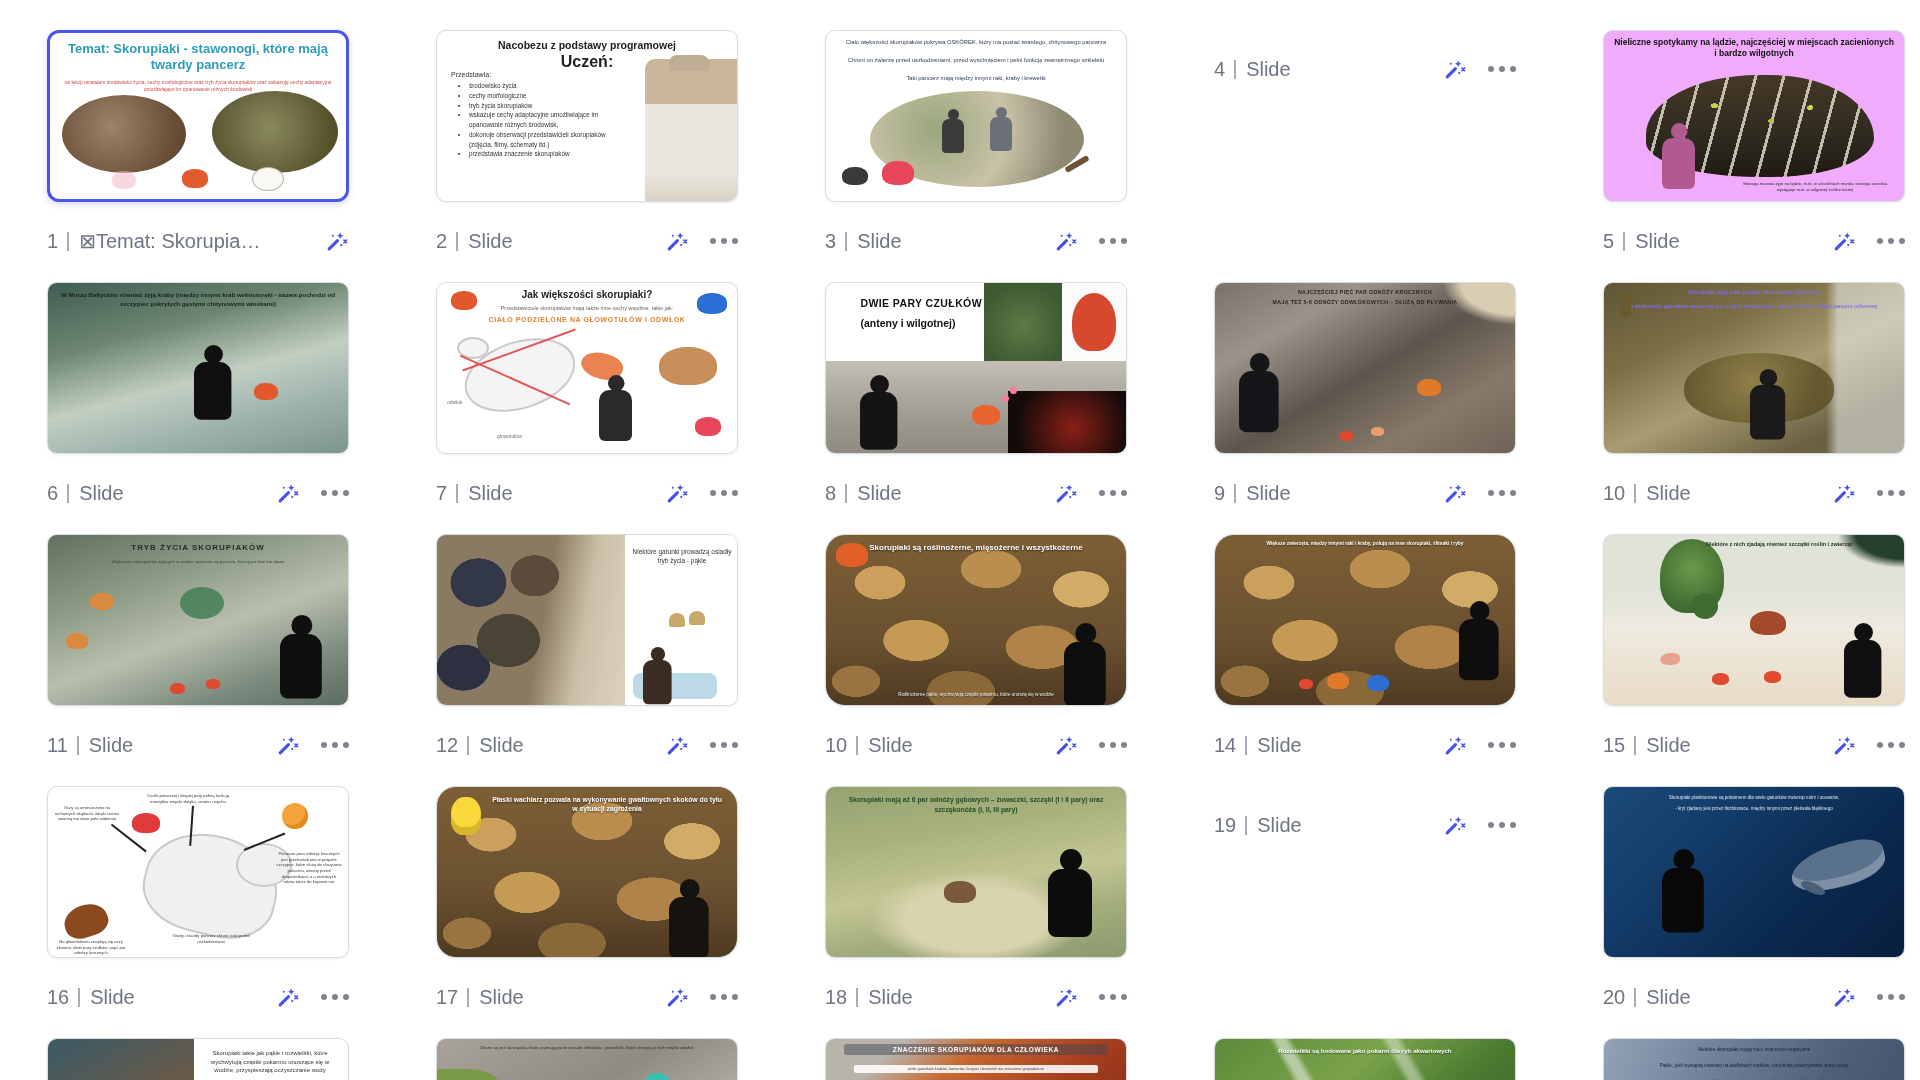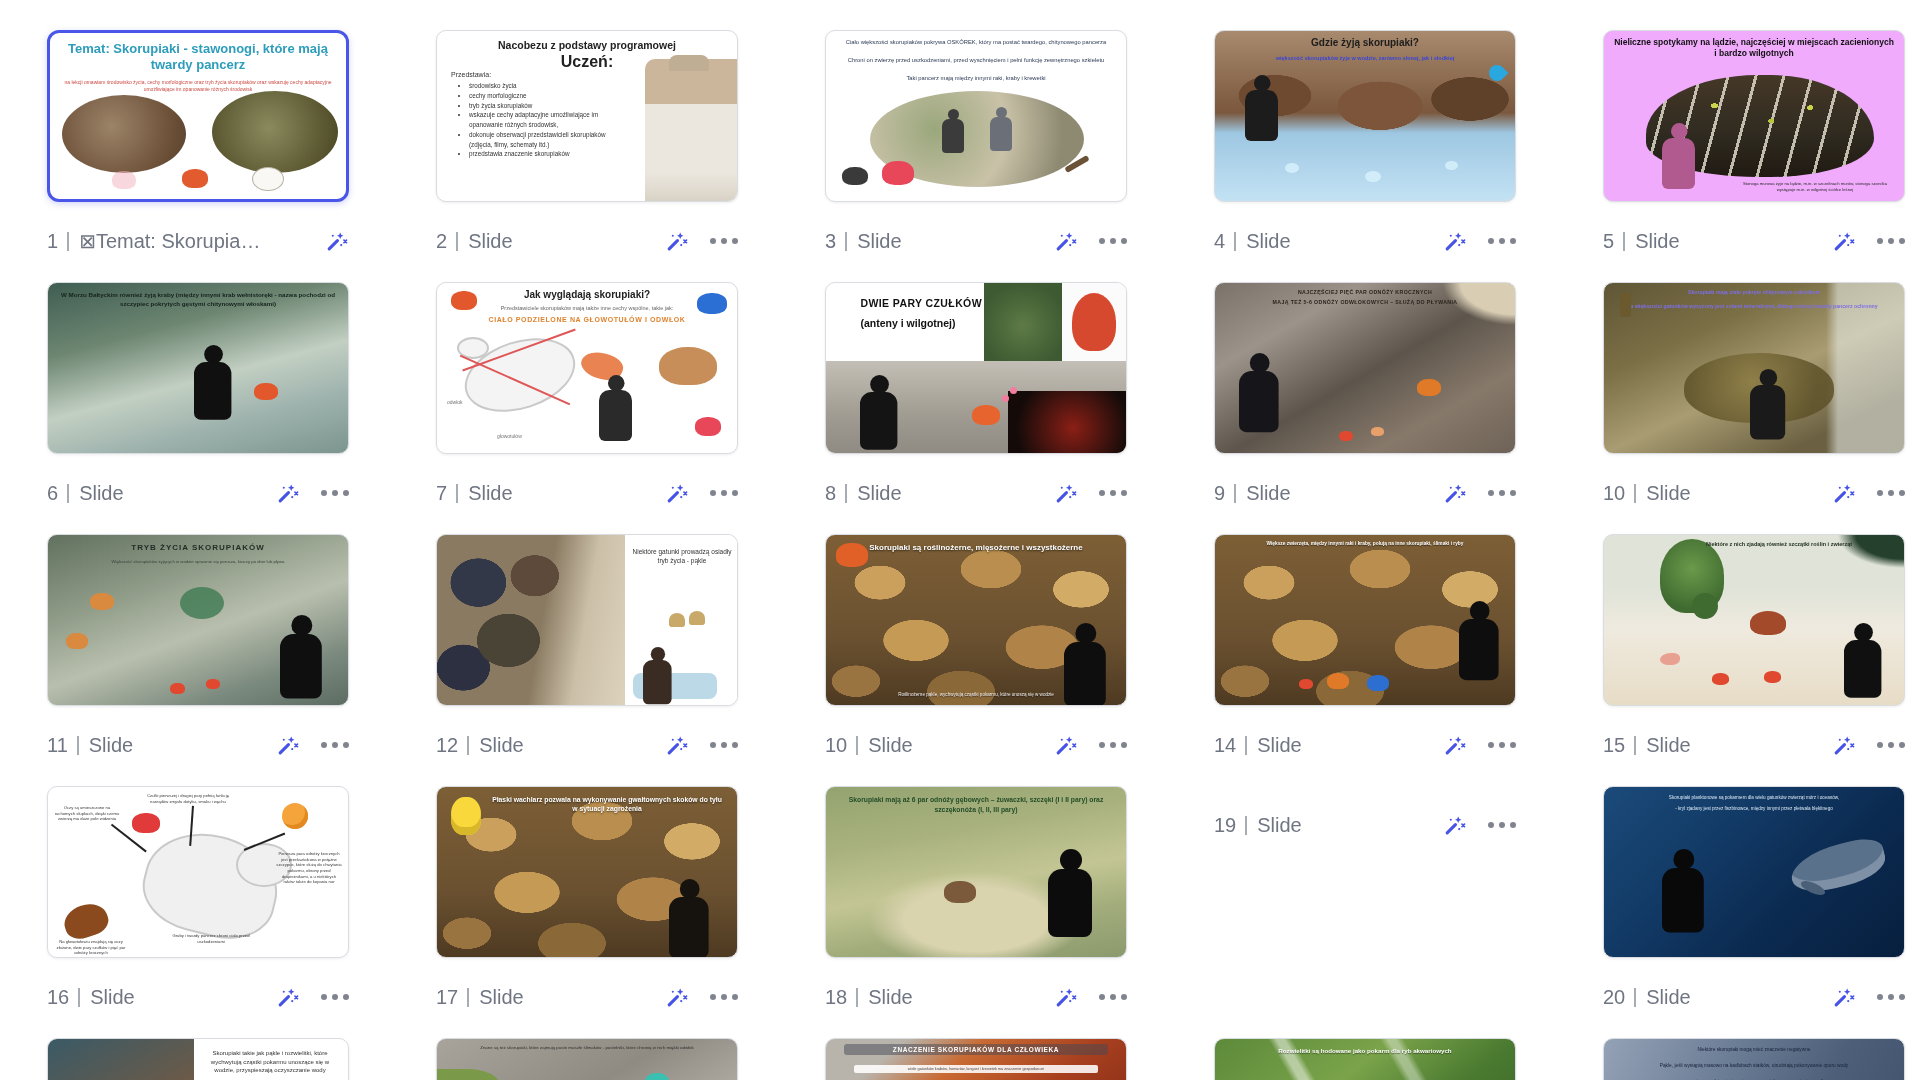--- a/index.html
+++ b/index.html
@@ -27,21 +27,21 @@
   .fig::after{content:'';position:absolute;left:50%;top:10px;width:22px;height:34px;margin-left:-11px;border-radius:7px 7px 4px 4px;background:var(--c,#151515);}
   .crab{position:absolute;border-radius:46% 46% 40% 40%;}
   .bg-peb{background:
     radial-gradient(42px 28px at 18% 28%,#caa05c 0 60%,transparent 61%),
     radial-gradient(50px 32px at 55% 20%,#b98e4e 0 60%,transparent 61%),
     radial-gradient(46px 30px at 85% 32%,#d2ab66 0 60%,transparent 61%),
     radial-gradient(54px 34px at 30% 62%,#c49a55 0 60%,transparent 61%),
     radial-gradient(60px 36px at 72% 66%,#b08448 0 60%,transparent 61%),
     radial-gradient(40px 26px at 10% 86%,#9a7440 0 60%,transparent 61%),
     radial-gradient(56px 34px at 45% 92%,#8a6838 0 60%,transparent 61%),
-    linear-gradient(180deg,#7d5f36 0,#6b5130 60%,#4e3a22 100%);}
+    linear-gradient(180deg,#7d5f36 0,#6b5130 60%,#4e3a22 100%); border-radius: 20px;}
   .bg-field{background:
     radial-gradient(180px 80px at 50% 78%,#d9d3ae 0 40%,transparent 60%),
     linear-gradient(170deg,#93a370 0,#a9b27e 30%,#c3c694 55%,#a3ad7c 75%,#8b9a6d);}
 
   
   .t1-title{top:8px;left:10px;right:10px;color:#2d9dbb;font-weight:bold;font-size:13px;line-height:1.25;}
   .t1-note{top:46px;left:14px;right:14px;color:#cc4b44;font-size:5px;line-height:1.3;}
   .t1-ov{border-radius:50%;}
   .t1-ovl{left:12px;top:62px;width:124px;height:78px;background:radial-gradient(circle at 40% 40%,#9c8468,#6b4f37 70%,#55402c);}
   .t1-ovr{left:162px;top:58px;width:126px;height:82px;background:radial-gradient(circle at 45% 45%,#8a8a5e,#5d5a33 65%,#43421f);}
@@ -368,29 +368,20 @@
         <span class="dots">
             <i></i>
             <i></i>
             <i></i>
           </span>
       </span>
     </div>
   </div>
 
   <div class="cell">
-    <div class="thumb t4">
-      <div class="abs ctr t4-title">Gdzie żyją skorupiaki?</div>
-      <div class="abs ctr t4-sub">większość skorupiaków żyje w wodzie, zarówno słonej, jak i słodkiej</div>
-      <div class="abs t4-drop"></div>
-      <div class="fig t4-fig"></div>
-      <div class="t4-b1"></div>
-      <div class="t4-b2"></div>
-      <div class="t4-b3"></div>
-    </div>
     <div class="lbl">
       <span class="num">4</span>
       <span class="sep"></span>
       <span class="ltxt">Slide</span>
       <span class="icons">
         <span class="wand">
             <svg width="22" height="22" viewBox="0 0 24 24" fill="none">
               <path d="M3.5 20.5 L12.5 11.5" stroke="#4653e6" stroke-width="3.4" stroke-linecap="round"></path>
               <path d="M15.5 2.8l1.1 2.4 2.4 1.1-2.4 1.1-1.1 2.4-1.1-2.4-2.4-1.1 2.4-1.1z" fill="#4653e6"></path>
               <path d="M19.6 11l2.8 2.8M22.4 11l-2.8 2.8" stroke="#4653e6" stroke-width="1.8" stroke-linecap="round"></path>
@@ -461,21 +452,21 @@
             <i></i>
             <i></i>
             <i></i>
           </span>
       </span>
     </div>
   </div>
 
   <div class="cell">
     <div class="thumb">
-      <div class="abs ctr t7-title">Jak wyglądają skorupiaki?</div>
+      <div class="abs ctr t7-title">Jak większości skorupiaki?</div>
       <div class="abs ctr t7-sub">Przedstawiciele skorupiaków mają także inne cechy wspólne, takie jak:</div>
       <div class="abs ctr t7-hl">CIAŁO PODZIELONE NA GŁOWOTUŁÓW I ODWŁOK</div>
       <div class="abs t7-sketch"></div>
       <div class="abs t7-claw"></div>
       <div class="t7-red1"></div>
       <div class="t7-red2"></div>
       <div class="abs t7-shrimp"></div>
       <div class="abs t7-crabR"></div>
       <div class="fig t7-fig"></div>
       <div class="abs t7-cl">odwłok</div>

